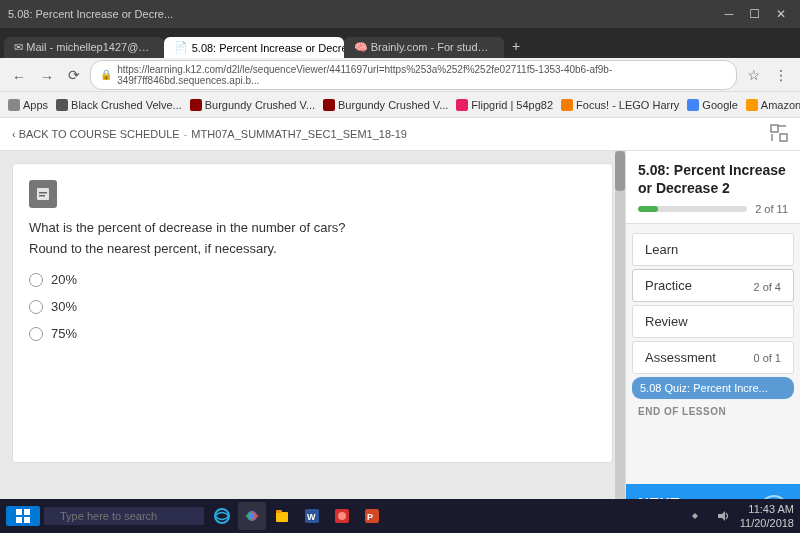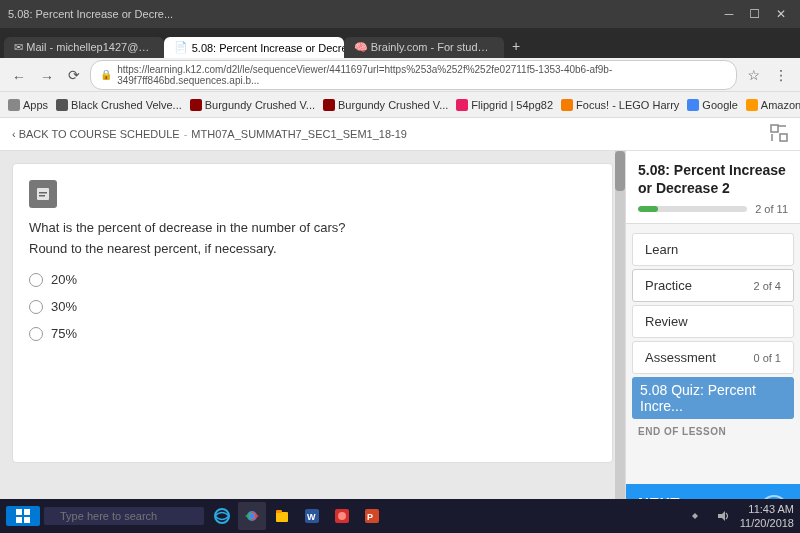--- a/index.html
+++ b/index.html
@@ -274,35 +274,36 @@
       border: 1px solid #ddd;
       margin: 3px 6px;
       border-radius: 3px;
       display: flex;
       align-items: center;
       justify-content: space-between;
     }
     .sidebar-nav-item.active {
       background: #fff;
       border-color: #ccc;
+      align-items: flex-end;
     }
     .sidebar-nav-item .badge {
       font-size: 11px;
       color: #666;
     }
     .sidebar-nav-item.assessment-item {
       background: #fff;
     }
     .assessment-sub {
       background: #5b9bd5;
       color: #fff;
       margin: 0 6px 3px;
       padding: 5px 8px;
-      font-size: 14px;
-      border-radius: 3px;
+      font-size: 11px;
+      border-radius: 9px;
       cursor: pointer;
     }
 
     .end-of-lesson-label {
       font-size: 10px;
       font-weight: bold;
       color: #888;
       letter-spacing: 0.5px;
       padding: 4px 12px;
       text-transform: uppercase;

